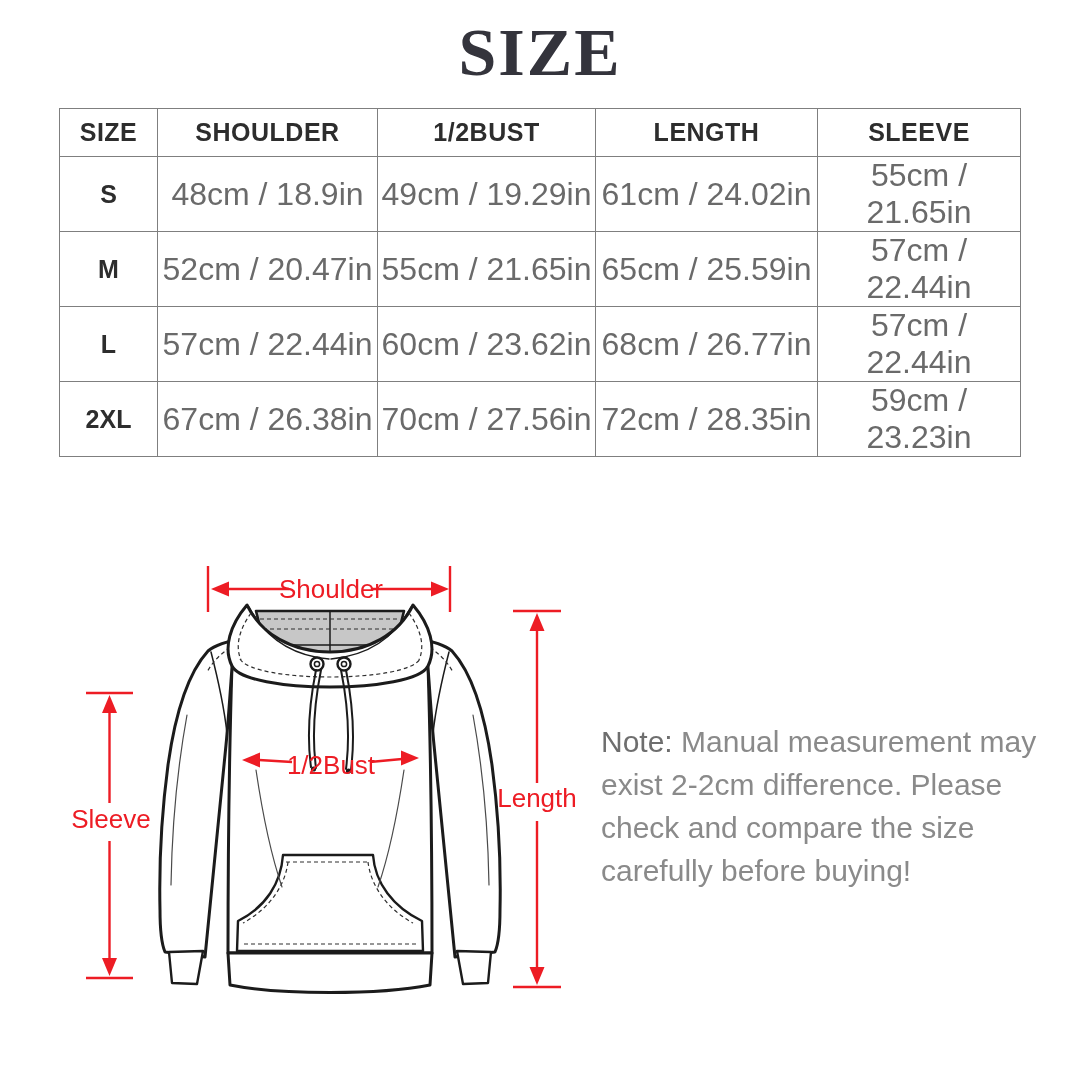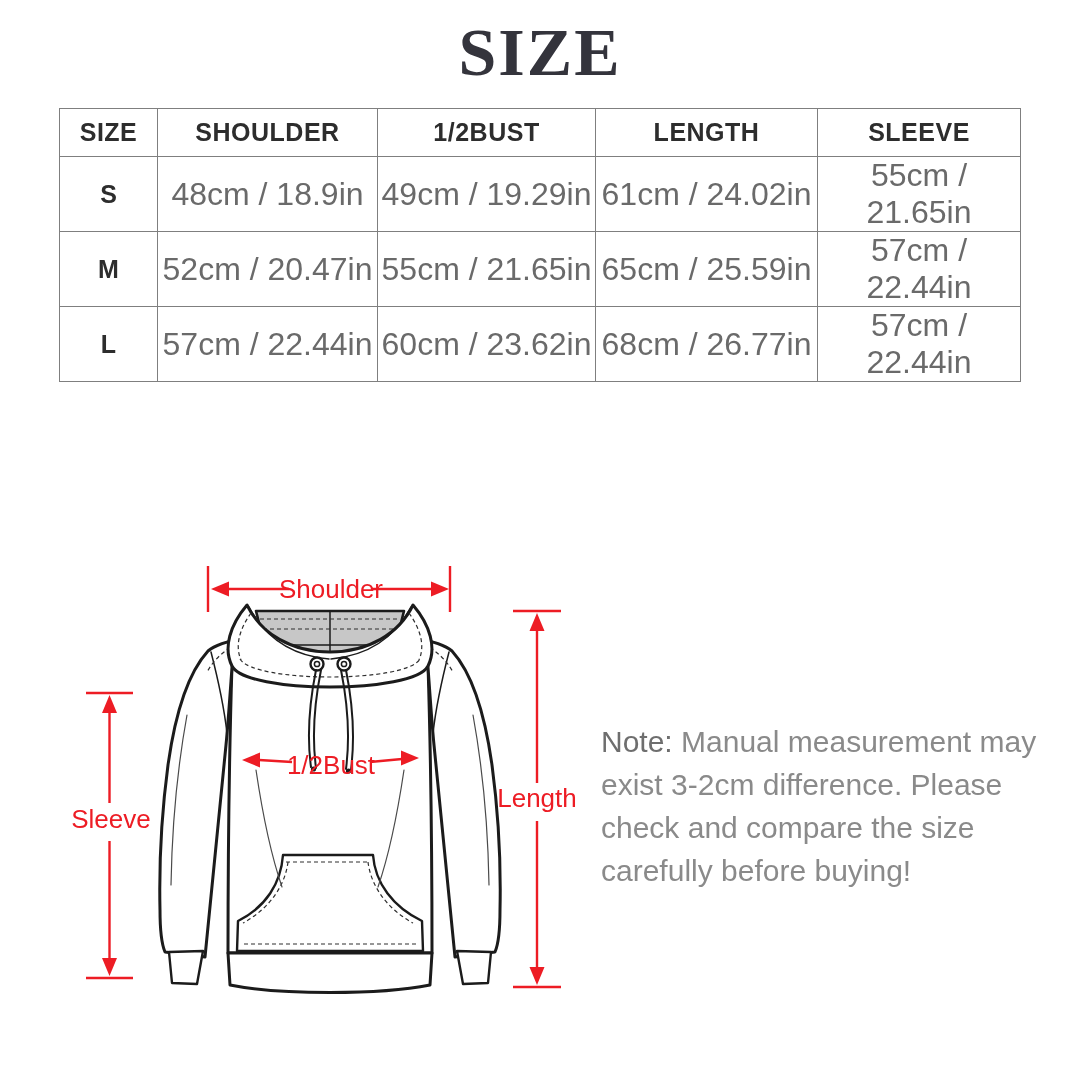--- a/index.html
+++ b/index.html
@@ -99,20 +99,27 @@
           <td>65cm / 25.59in</td>
           <td>57cm / 22.44in</td>
         </tr>
         <tr>
           <th>L</th>
           <td>57cm / 22.44in</td>
           <td>60cm / 23.62in</td>
           <td>68cm / 26.77in</td>
           <td>57cm / 22.44in</td>
         </tr>
+        <tr>
+          <th>2XL</th>
+          <td>67cm / 26.38in</td>
+          <td>70cm / 27.56in</td>
+          <td>72cm / 28.35in</td>
+          <td>59cm / 23.23in</td>
+        </tr>
       </tbody>
   </table>
 
   <svg class="diagram" width="520" height="470" viewBox="0 0 520 470">
 
     <g>
 
       <path class="ol" d="M 172,110 C 169,205 168,300 168,398 L 372,398 C 372,300 371,205 368,110 C 330,133 210,133 172,110 Z"></path>
 
       <path class="ol" d="M 185,83 C 168,86 155,90 148,96 C 128,118 115,160 108,210 C 102,255 99,310 100,355 C 100,375 102,390 105,397 L 145,402 C 152,335 158,265 166,190 C 168,170 170,140 172,112 C 175,100 180,89 185,83 Z"></path>
@@ -198,16 +205,16 @@
       <polygon class="dimhead" points="182,205 200,197.5 200,212.5"></polygon>
       <polygon class="dimhead" points="359,203 341,195.5 341,210.5"></polygon>
       <path class="dim" d="M 199,205 L 232,207"></path>
       <path class="dim" d="M 310,207 L 342,204"></path>
       <text class="dimtext" x="271" y="219" text-anchor="middle">1/2Bust</text>
     </g>
   </svg>
 
   <p class="note">
     <span class="note-label">Note:</span>
-    <span>Manual measurement may exist 3-2cm difference. Please check and compare the size carefully before buying!</span>
+    <span>Manual measurement may exist 2-2cm difference. Please check and compare the size carefully before buying!</span>
   </p>
 
 </div>
 
 </body></html>

